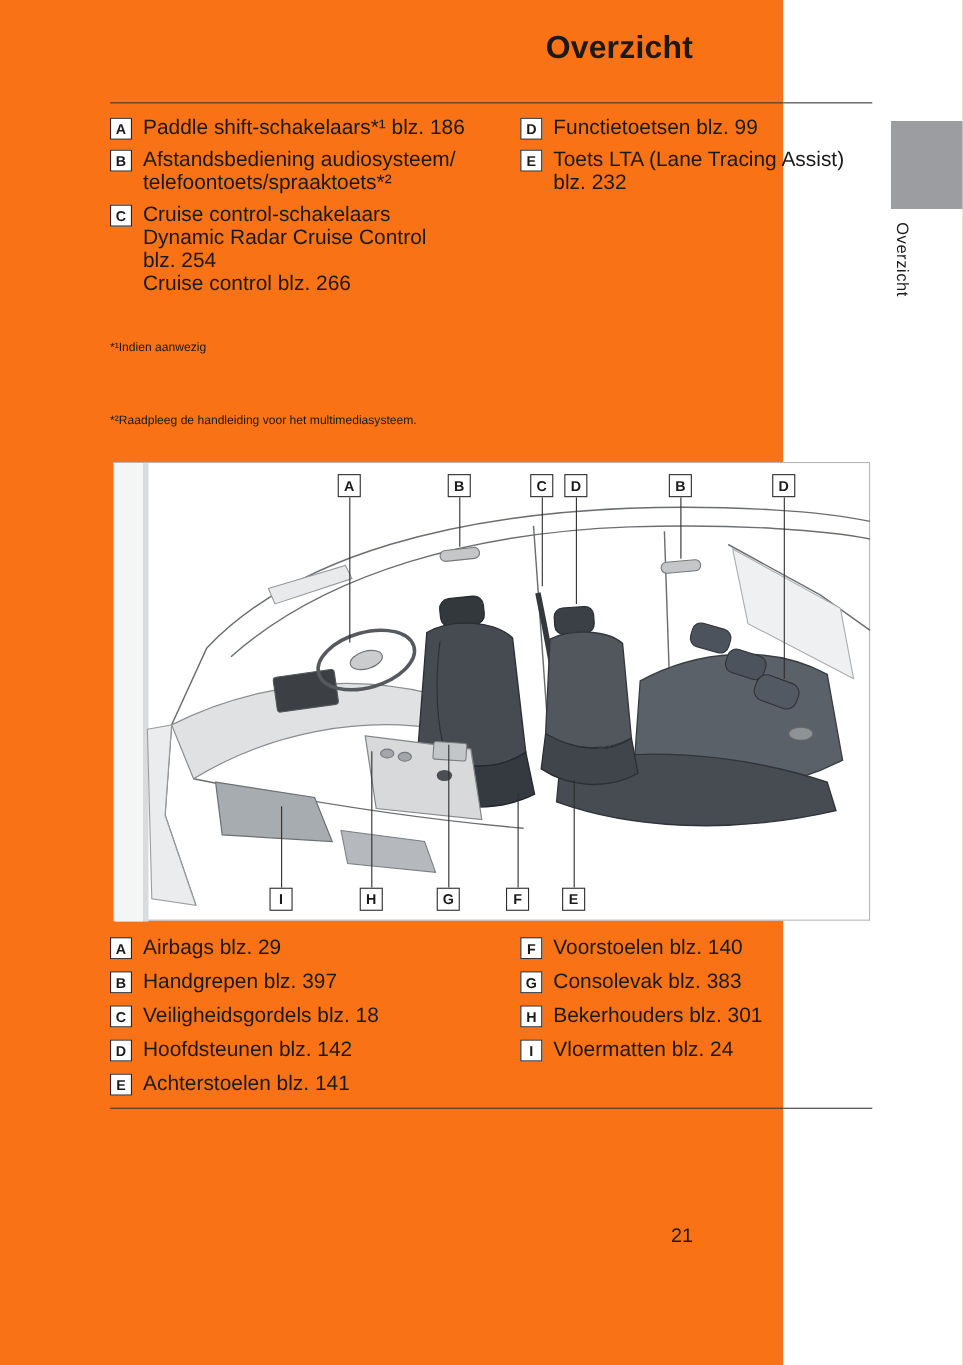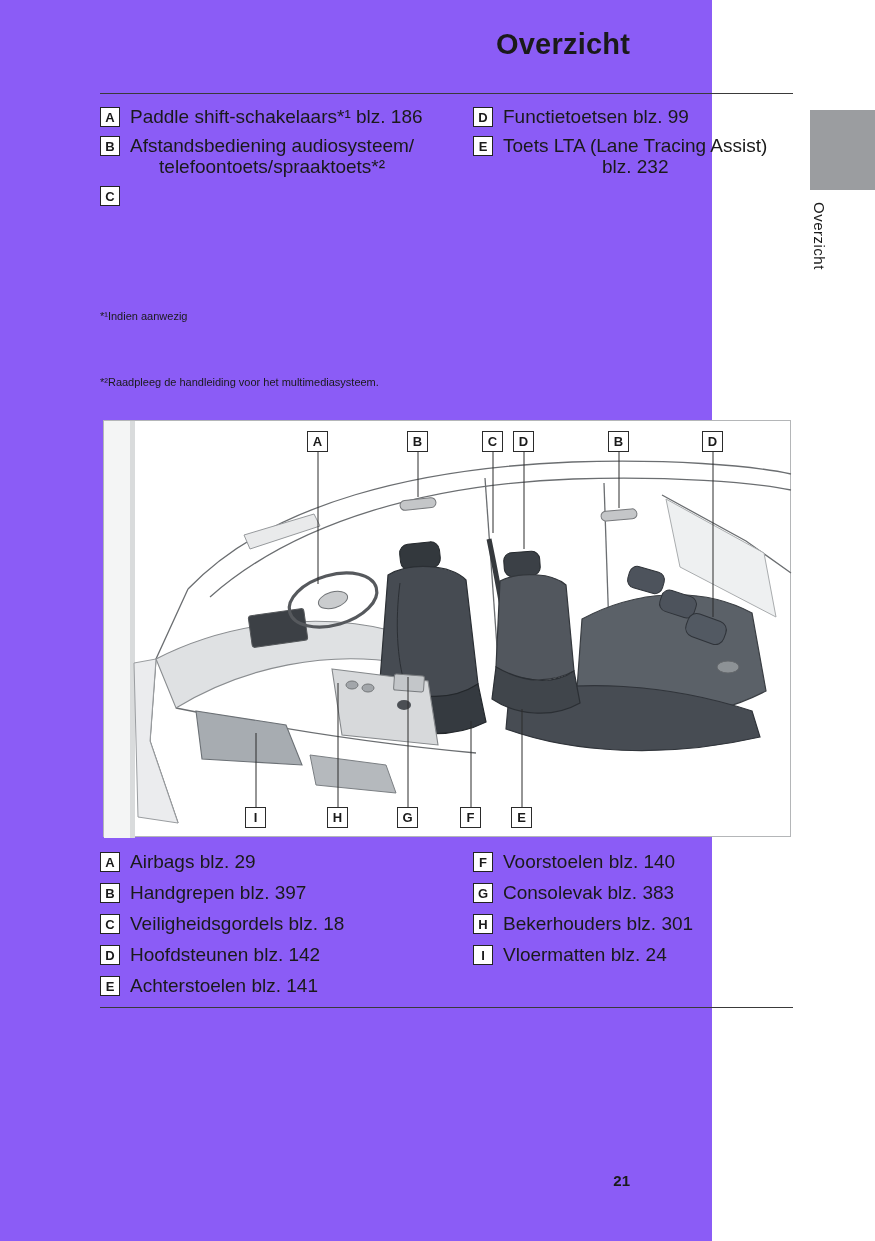--- a/index.html
+++ b/index.html
@@ -4,21 +4,21 @@
 <style>
   * { margin:0; padding:0; box-sizing:border-box; }
   html,body { background:#ffffff; }
   body {
     width:875px; height:1241px;
     font-family:"Liberation Sans", sans-serif;
     color:#1a1a1a;
     position:relative;
     overflow:hidden;
   }
-  .page { position:relative; width:712px; height:1241px; background:#8b5cf6;text-align:center; }
+  .page { position:relative; width:712px; height:1241px; background:#f97316; }
 
   .title {
     position:absolute; top:28px; right:82px;
     font-size:29px; font-weight:700; letter-spacing:.2px;
   }
   .rule { position:absolute; left:100px; width:693px; height:1px; background:#3a3a3a; }
   .rule-top { top:93px; }
   .rule-bottom { top:1007px; }
 
   .side-tab { position:absolute; left:810px; top:110px; width:65px; height:80px; background:#9b9da0; }
@@ -54,21 +54,21 @@
     border:1px solid #b4b6b8; background:#fff;
   }
   .figure svg { position:absolute; left:0; top:0; }
   .callout {
     position:absolute; width:21px; height:21px;
     border:1px solid #2b2b2b; background:#fff;
     display:flex; align-items:center; justify-content:center;
     font-size:13px; font-weight:700;
   }
 
-  .page-number { position:absolute; top:1172px; right:82px; font-size:15px; font-weight:700; }
+  .page-number { position:absolute; top:1113px; right:82px; font-size:18px; font-weight:400; }
 </style>
 </head>
 <body>
 
 <div class="page">
 
   <h1 class="title">Overzicht</h1>
   <div class="rule rule-top"></div>
 
   <div class="side-tab"></div>
@@ -80,20 +80,24 @@
         <span class="kbox">A</span>
         <span class="ltext">Paddle shift-schakelaars*¹ blz. 186</span>
       </div>
       <div class="lrow">
         <span class="kbox">B</span>
         <span class="ltext">Afstandsbediening audiosysteem/
 telefoontoets/spraaktoets*²</span>
       </div>
       <div class="lrow">
         <span class="kbox">C</span>
+        <span class="ltext">Cruise control-schakelaars
+Dynamic Radar Cruise Control
+blz. 254
+Cruise control blz. 266</span>
       </div>
     </div>
     <div class="col col-r">
       <div class="lrow">
         <span class="kbox">D</span>
         <span class="ltext">Functietoetsen blz. 99</span>
       </div>
       <div class="lrow">
         <span class="kbox">E</span>
         <span class="ltext">Toets LTA (Lane Tracing Assist)

